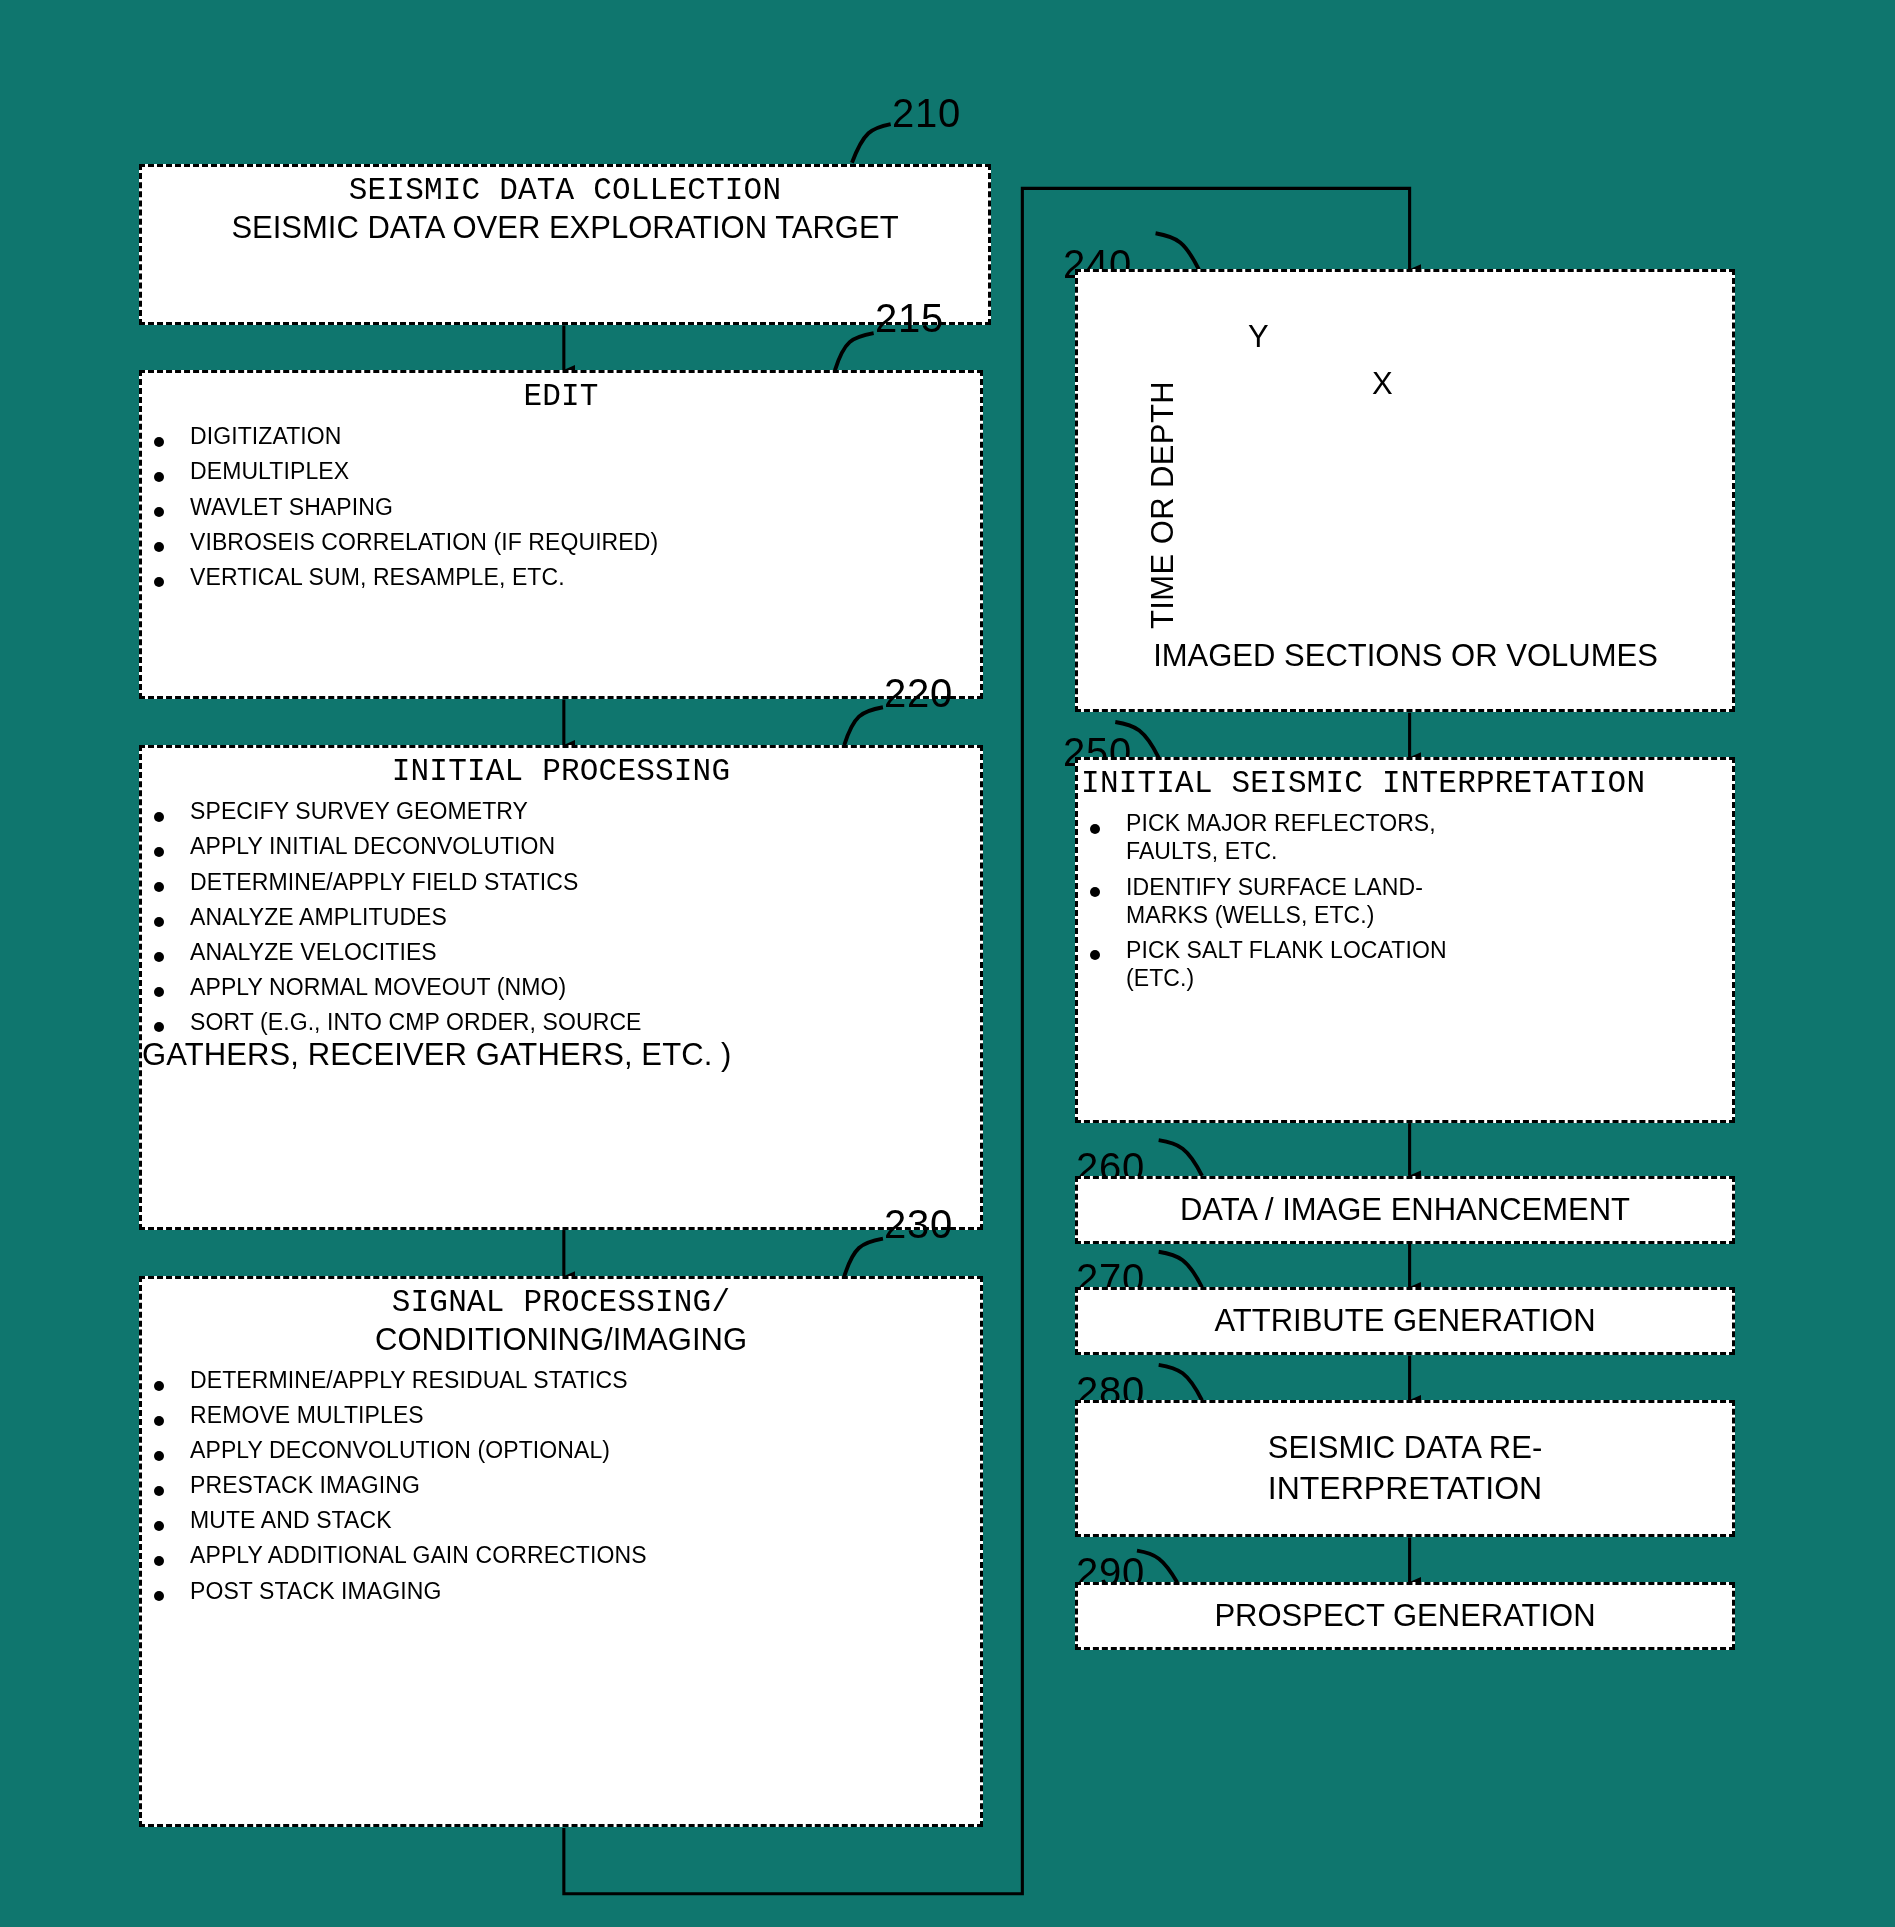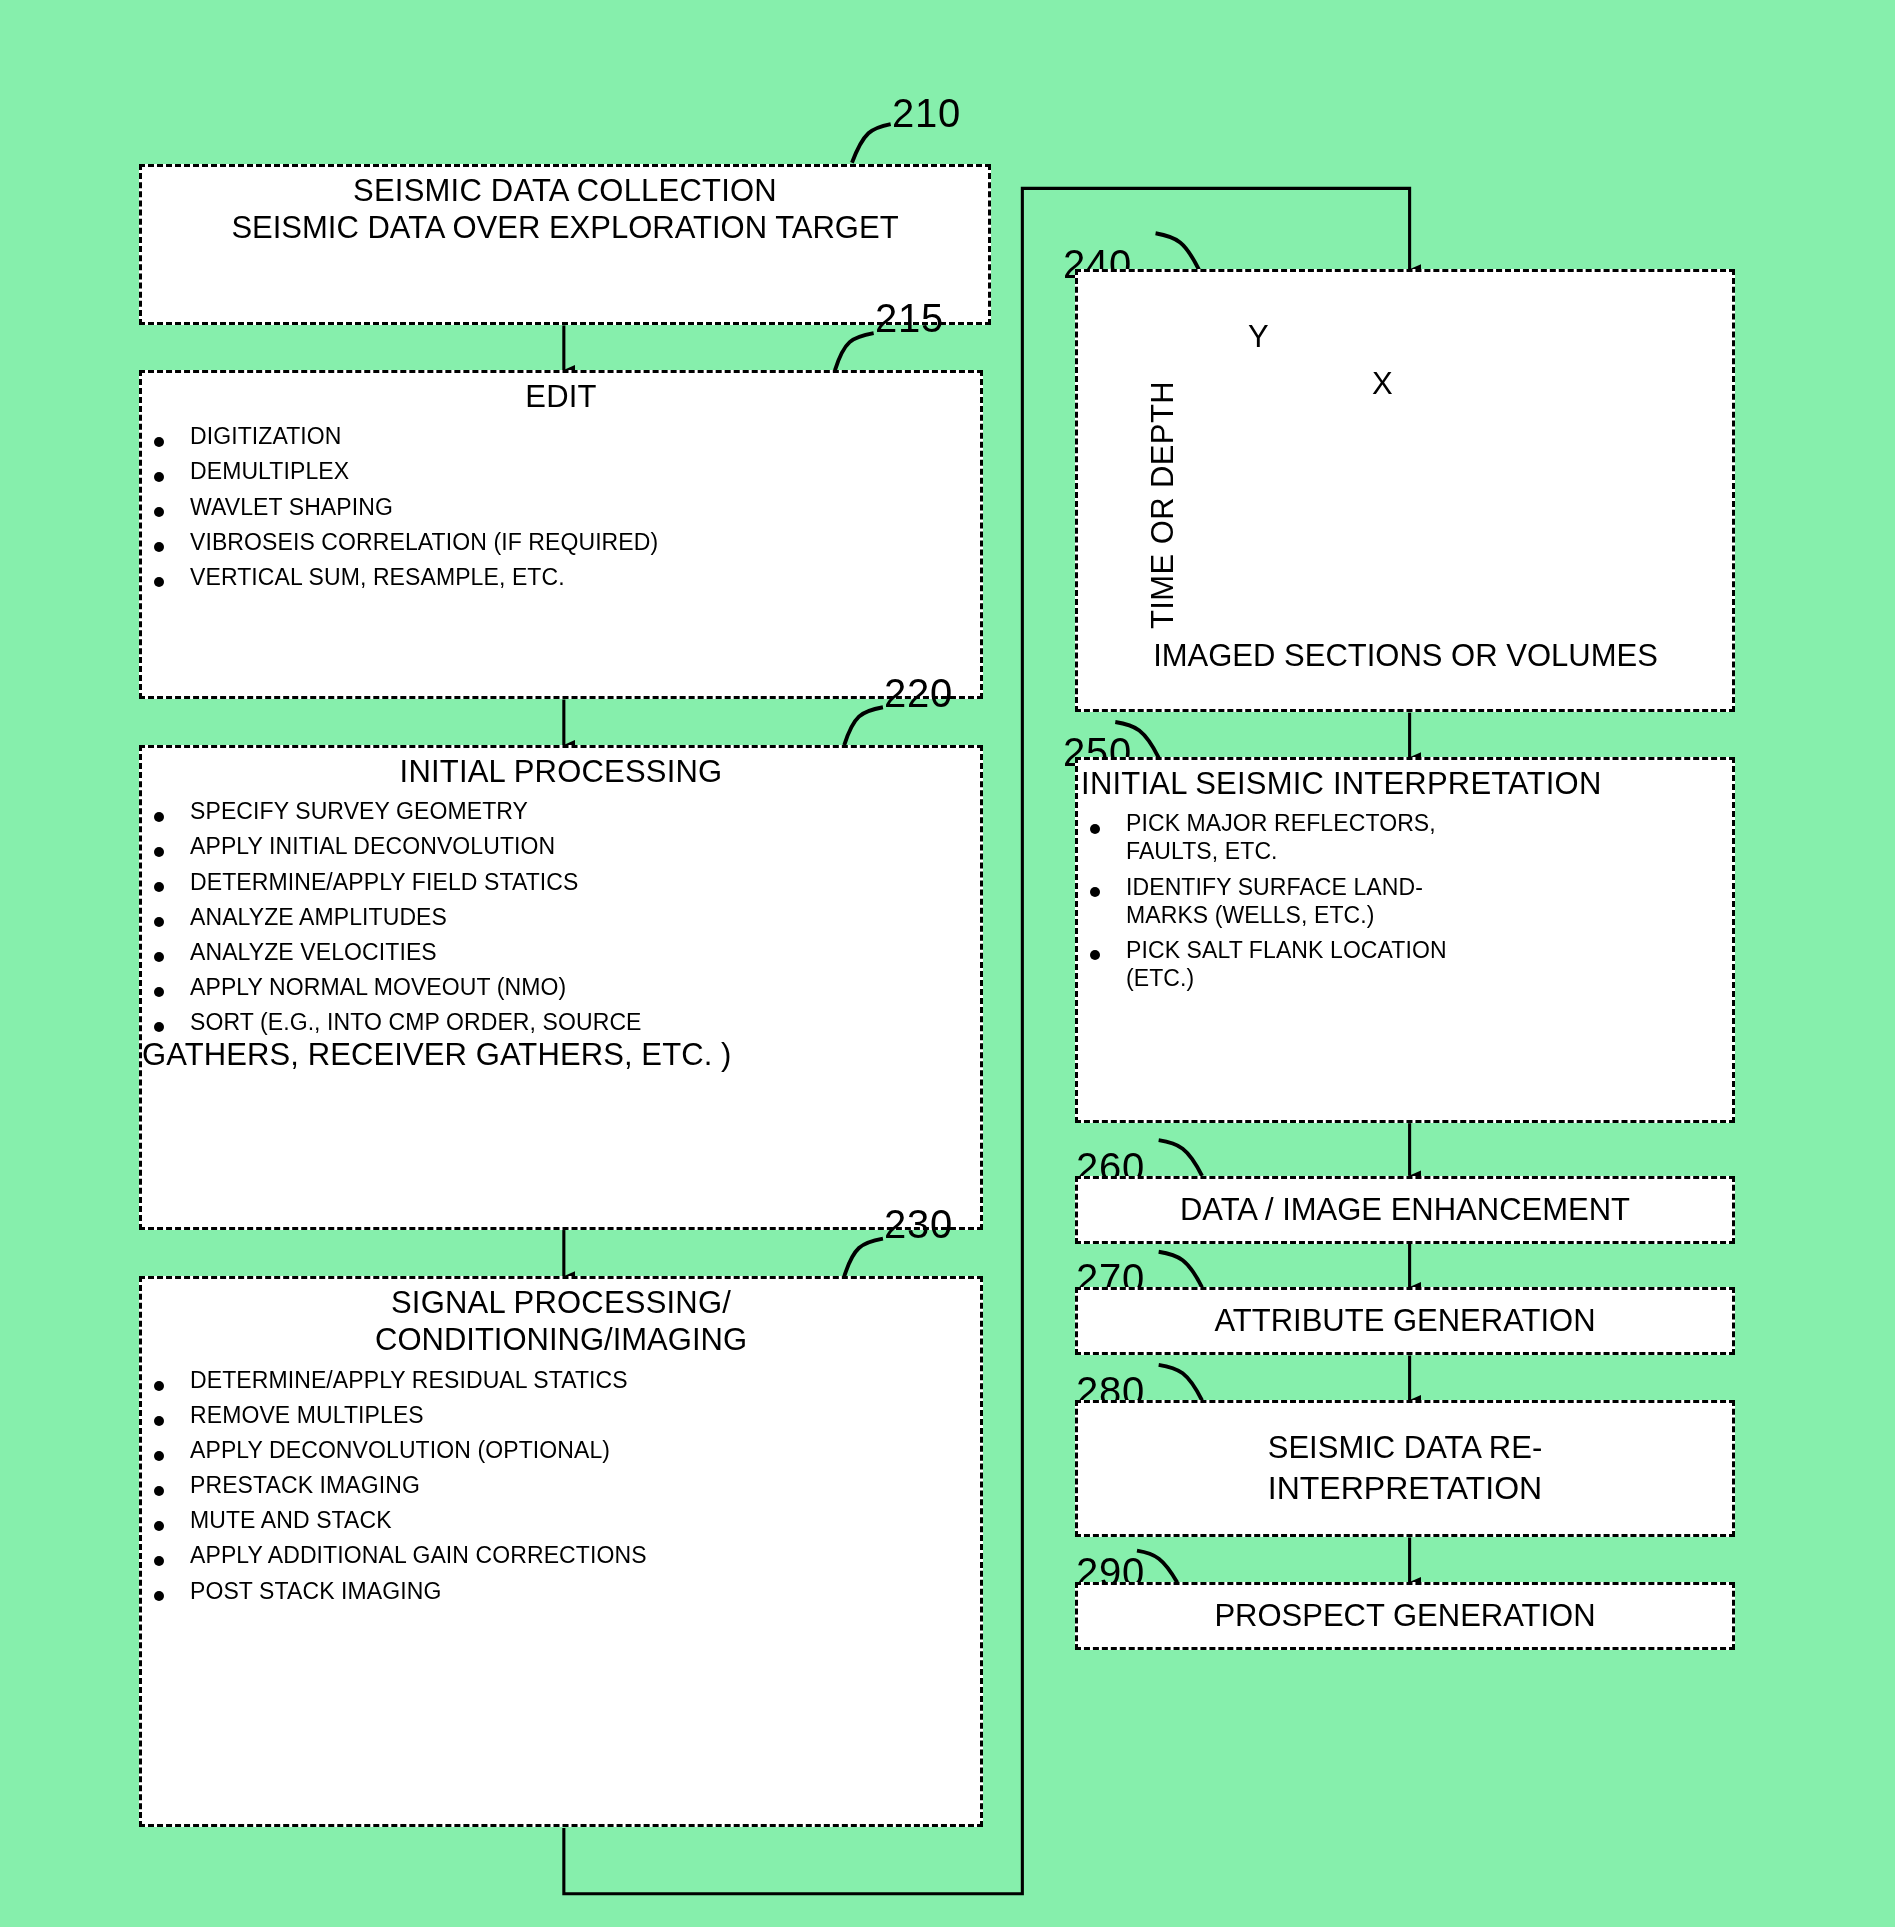--- a/index.html
+++ b/index.html
@@ -5,38 +5,39 @@
 <style>
   html, body {
     margin: 0;
     padding: 0;
     background: #ffffff;
   }
   #page {
     position: relative;
     width: 1896px;
     height: 1928px;
-    background: #86efac;
+    background: #0f766e;
     font-family: "Liberation Sans", sans-serif;
     color: #000000;
     overflow: hidden;
   }
   .box {
     position: absolute;
     border: 3.1px dashed #000000;
     box-sizing: border-box;
     background: #ffffff;
   }
   .box-title {
     text-align: center;
     font-size: 31px;
     line-height: 1.22;
     letter-spacing: 0.2px;
     white-space: nowrap;
     padding-top: 4.6px;
+    font-family: Liberation Mono, monospace;
   }
   .box-title.flushleft { text-align: left; padding-left: 3.1px; }
   ul.bullets {
     list-style: none;
     margin: 0;
     padding: 0;
     font-size: 23px;
     line-height: 1.22;
   }
   ul.bullets > li {

